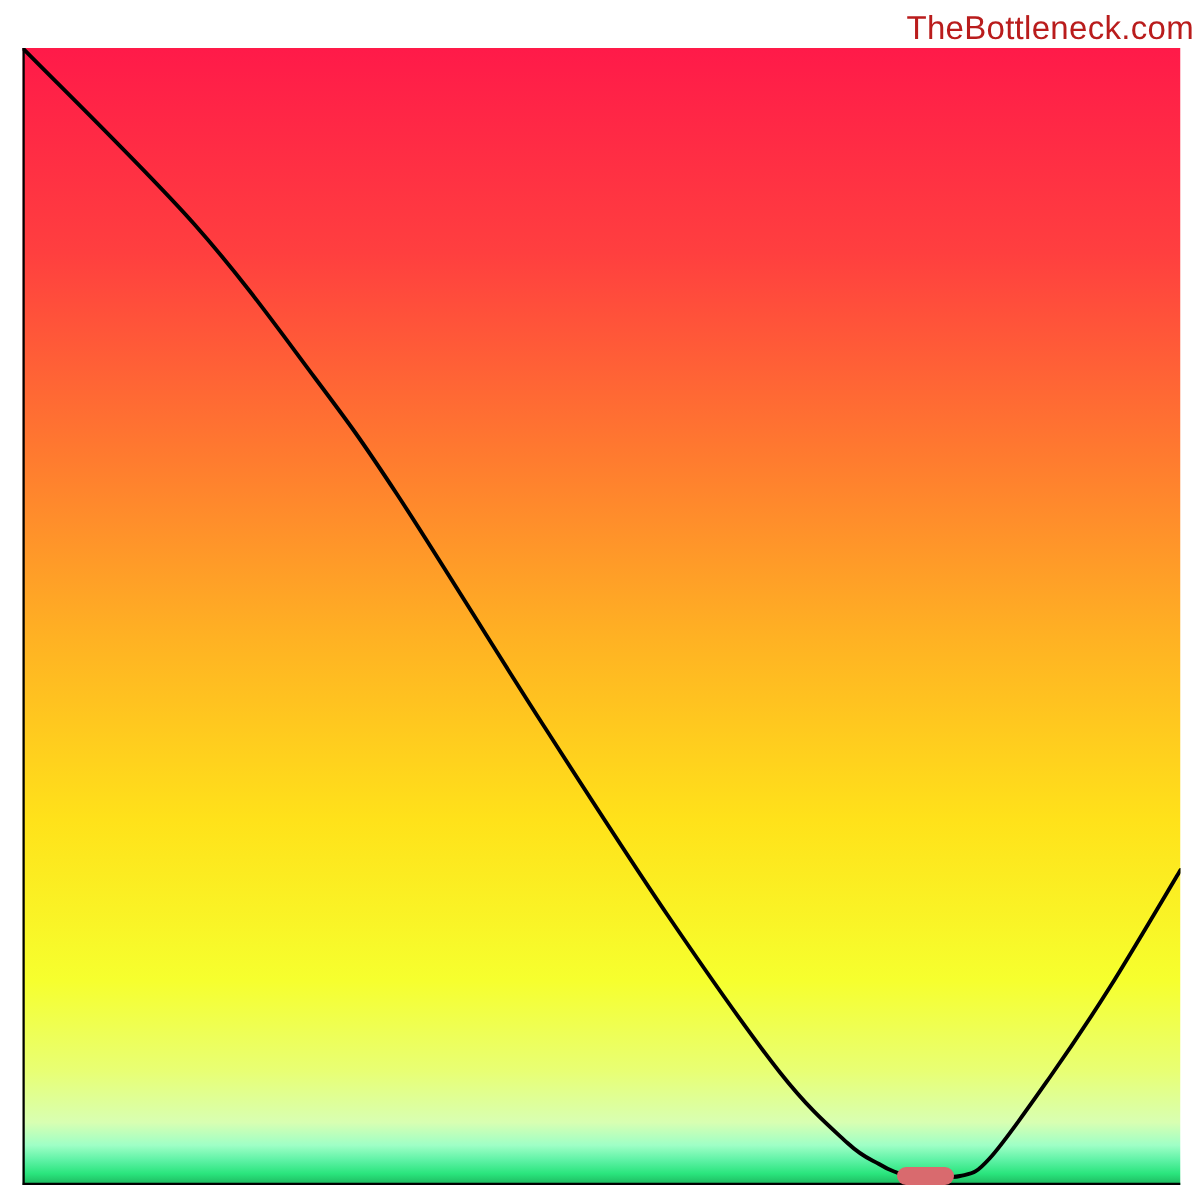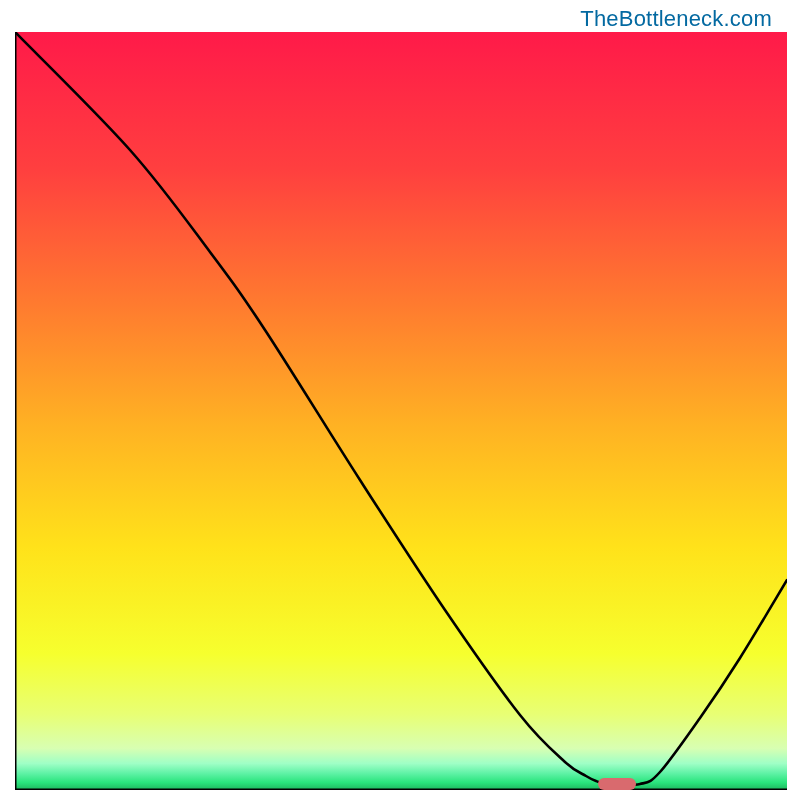--- a/index.html
+++ b/index.html
@@ -7,22 +7,22 @@
     width: 800px;
     height: 800px;
     background: #ffffff;
     position: relative;
     overflow: hidden;
     font-family: Arial, sans-serif;
   }
   .watermark {
     position: absolute;
     top: 6px;
-    right: 28px;
-    color: #0369a1;
+    right: 4px;
+    color: #b91c1c;
     font-size: 22px;
     letter-spacing: 0.2px;
     font-weight: 400;
     text-align: center;
   }
   .plot-area {
     position: absolute;
     left: 15px;
     top: 32px;
     width: 772px;

